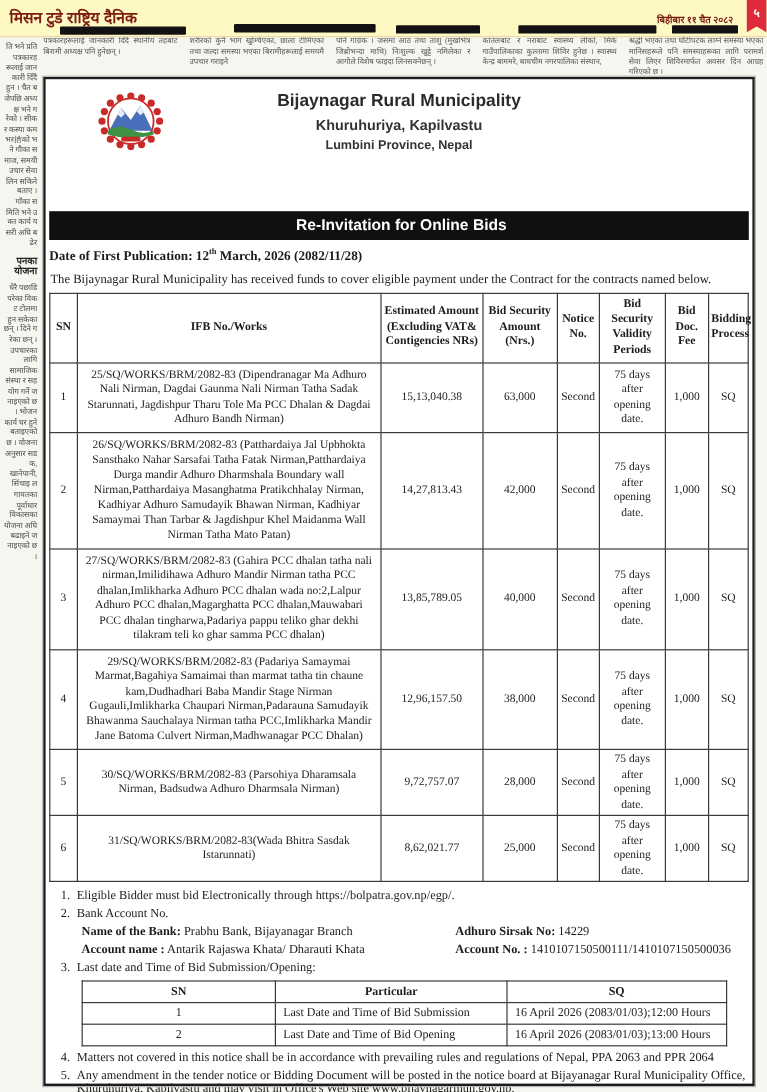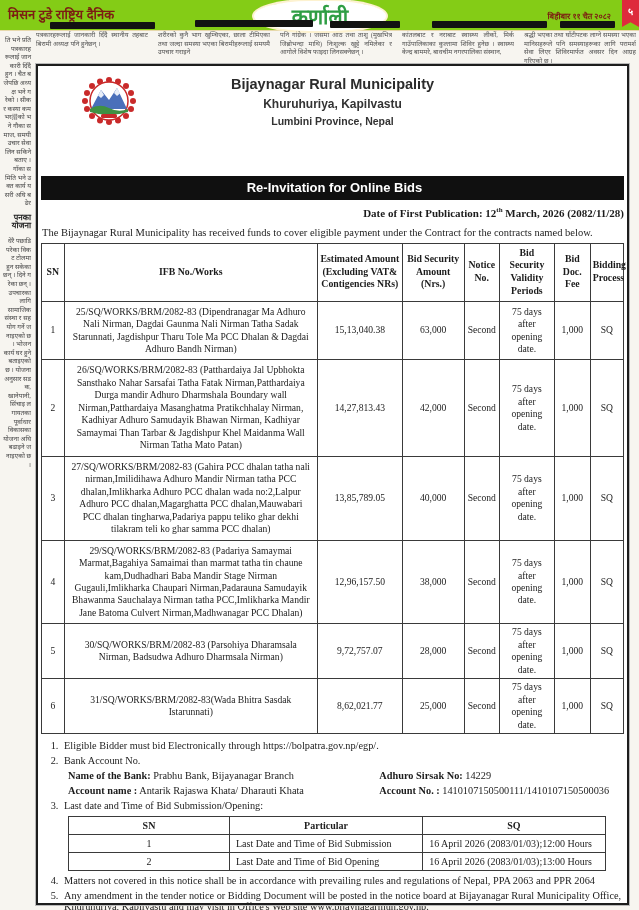--- a/index.html
+++ b/index.html
@@ -5,21 +5,21 @@
   html,body{margin:0;padding:0;}
   body{
     width:639px;height:910px;position:relative;overflow:hidden;
     background:#f7f5f0;
     font-family:"Liberation Serif", serif;
     color:#1c1c1c;
   }
   
   .masthead{
     position:absolute;top:0;left:0;width:639px;height:30px;
-    background:#84cc16;border-bottom:1px solid #e7d9ac;
+    background:#fef9c3;border-bottom:1px solid #e7d9ac;
   }
   .mast-left{
     position:absolute;left:8px;top:5px;
     font-family:"Liberation Sans",sans-serif;font-weight:bold;
     font-size:13px;color:#7c1d12;
   }
   .mast-oval{
     position:absolute;left:254px;top:1px;width:132px;height:30px;
     background:#ffffff;border-radius:50%/60%;
     display:flex;align-items:center;justify-content:center;
@@ -72,21 +72,21 @@
   .emblem{position:absolute;left:40px;top:10px;}
   .org1{font-family:"Liberation Sans",sans-serif;font-weight:bold;font-size:14.5px;color:#2b2b2b;}
   .org2{font-family:"Liberation Sans",sans-serif;font-weight:bold;font-size:19.5px;color:#222;margin-top:3px;}
   .org3{font-family:"Liberation Sans",sans-serif;font-weight:bold;font-size:12px;color:#333;margin-top:5px;}
   .org4{font-family:"Liberation Sans",sans-serif;font-weight:bold;font-size:10.5px;color:#333;margin-top:4px;}
   .band{
     margin:4px 0 6px 0;background:#101010;color:#fff;text-align:center;
     font-family:"Liberation Sans",sans-serif;font-weight:bold;font-size:13px;
     padding:4px 0 5px 4px;
   }
-  .pubdate{text-align:right;font-weight:bold;font-size:11px;margin-top:6px;}
+  .pubdate{text-align:left;font-weight:bold;font-size:11px;margin-top:6px;}
   .pubdate sup{font-size:7px;}
   .intro{font-size:10.5px;margin:8px 1px 5px 1px;}
   
   table{border-collapse:collapse;}
   .main-table{width:100%;table-layout:fixed;}
   .main-table th,.main-table td{
     border:1px solid #3a3a3a;font-size:9.6px;line-height:1.3;
     padding:2px 3px;vertical-align:middle;text-align:center;
   }
   .main-table th{font-weight:bold;font-size:9.8px;padding:3px 2px;}
@@ -107,23 +107,20 @@
   .sub-table th{font-weight:bold;}
   .sub-table td.partic{text-align:left;}
   .sub-table td.sqv{text-align:left;}
   .s-sn{width:30%;}.s-par{width:36%;}.s-sq{width:34%;}
 </style>
 </head>
 <body>
 
 <div class="masthead">
   <div class="mast-left">मिसन टुडे राष्ट्रिय दैनिक</div>
-  <div class="mast-oval">
-    <span class="mast-center">कर्णाली</span>
-  </div>
   <div class="mast-date">बिहीबार ११ चैत २०८२</div>
 </div>
 <div class="page-tag">५</div>
 
 <div class="news-strip">
   <div class="news-col">पत्रकारहरूलाई जानकारी दिँदै स्थानीय तहबाट बिरामी अध्यक्ष पनि हुनेछन् ।</div>
   <div class="news-col">शरीरको कुनै भाग खुम्चिएका, छाला टीमिएका तथा जल्दा समस्या भएका बिरामीहरूलाई समयमै उपचार गराइने</div>
   <div class="news-col">पनि गांग्रेक । जसमा आठ तथा ताशु (मुखभित्र जिब्रोभन्दा माथि) निःशुल्क खुट्टे नमिलेका र आगोले विशेष फाइदा लिनसक्नेछन् ।</div>
   <div class="news-col">कांतलबाट र नराबाट स्वास्थ्य लीकों, मिर्क गाउँपालिकाका कुल्तामा शिविर हुनेछ । स्वास्थ्य केन्द्र बाममरे, बाधचीम नगरपालिका संस्थान,</div>
   <div class="news-col">श्रद्धी भएका तथा घाँटीपटक लाग्ने समस्या भएका मानिसहरूले पनि समस्याहरूका लागि परामर्श सेवा लिएर शिविरमार्फत अवसर दिन आग्रह गरिएको छ ।</div>

